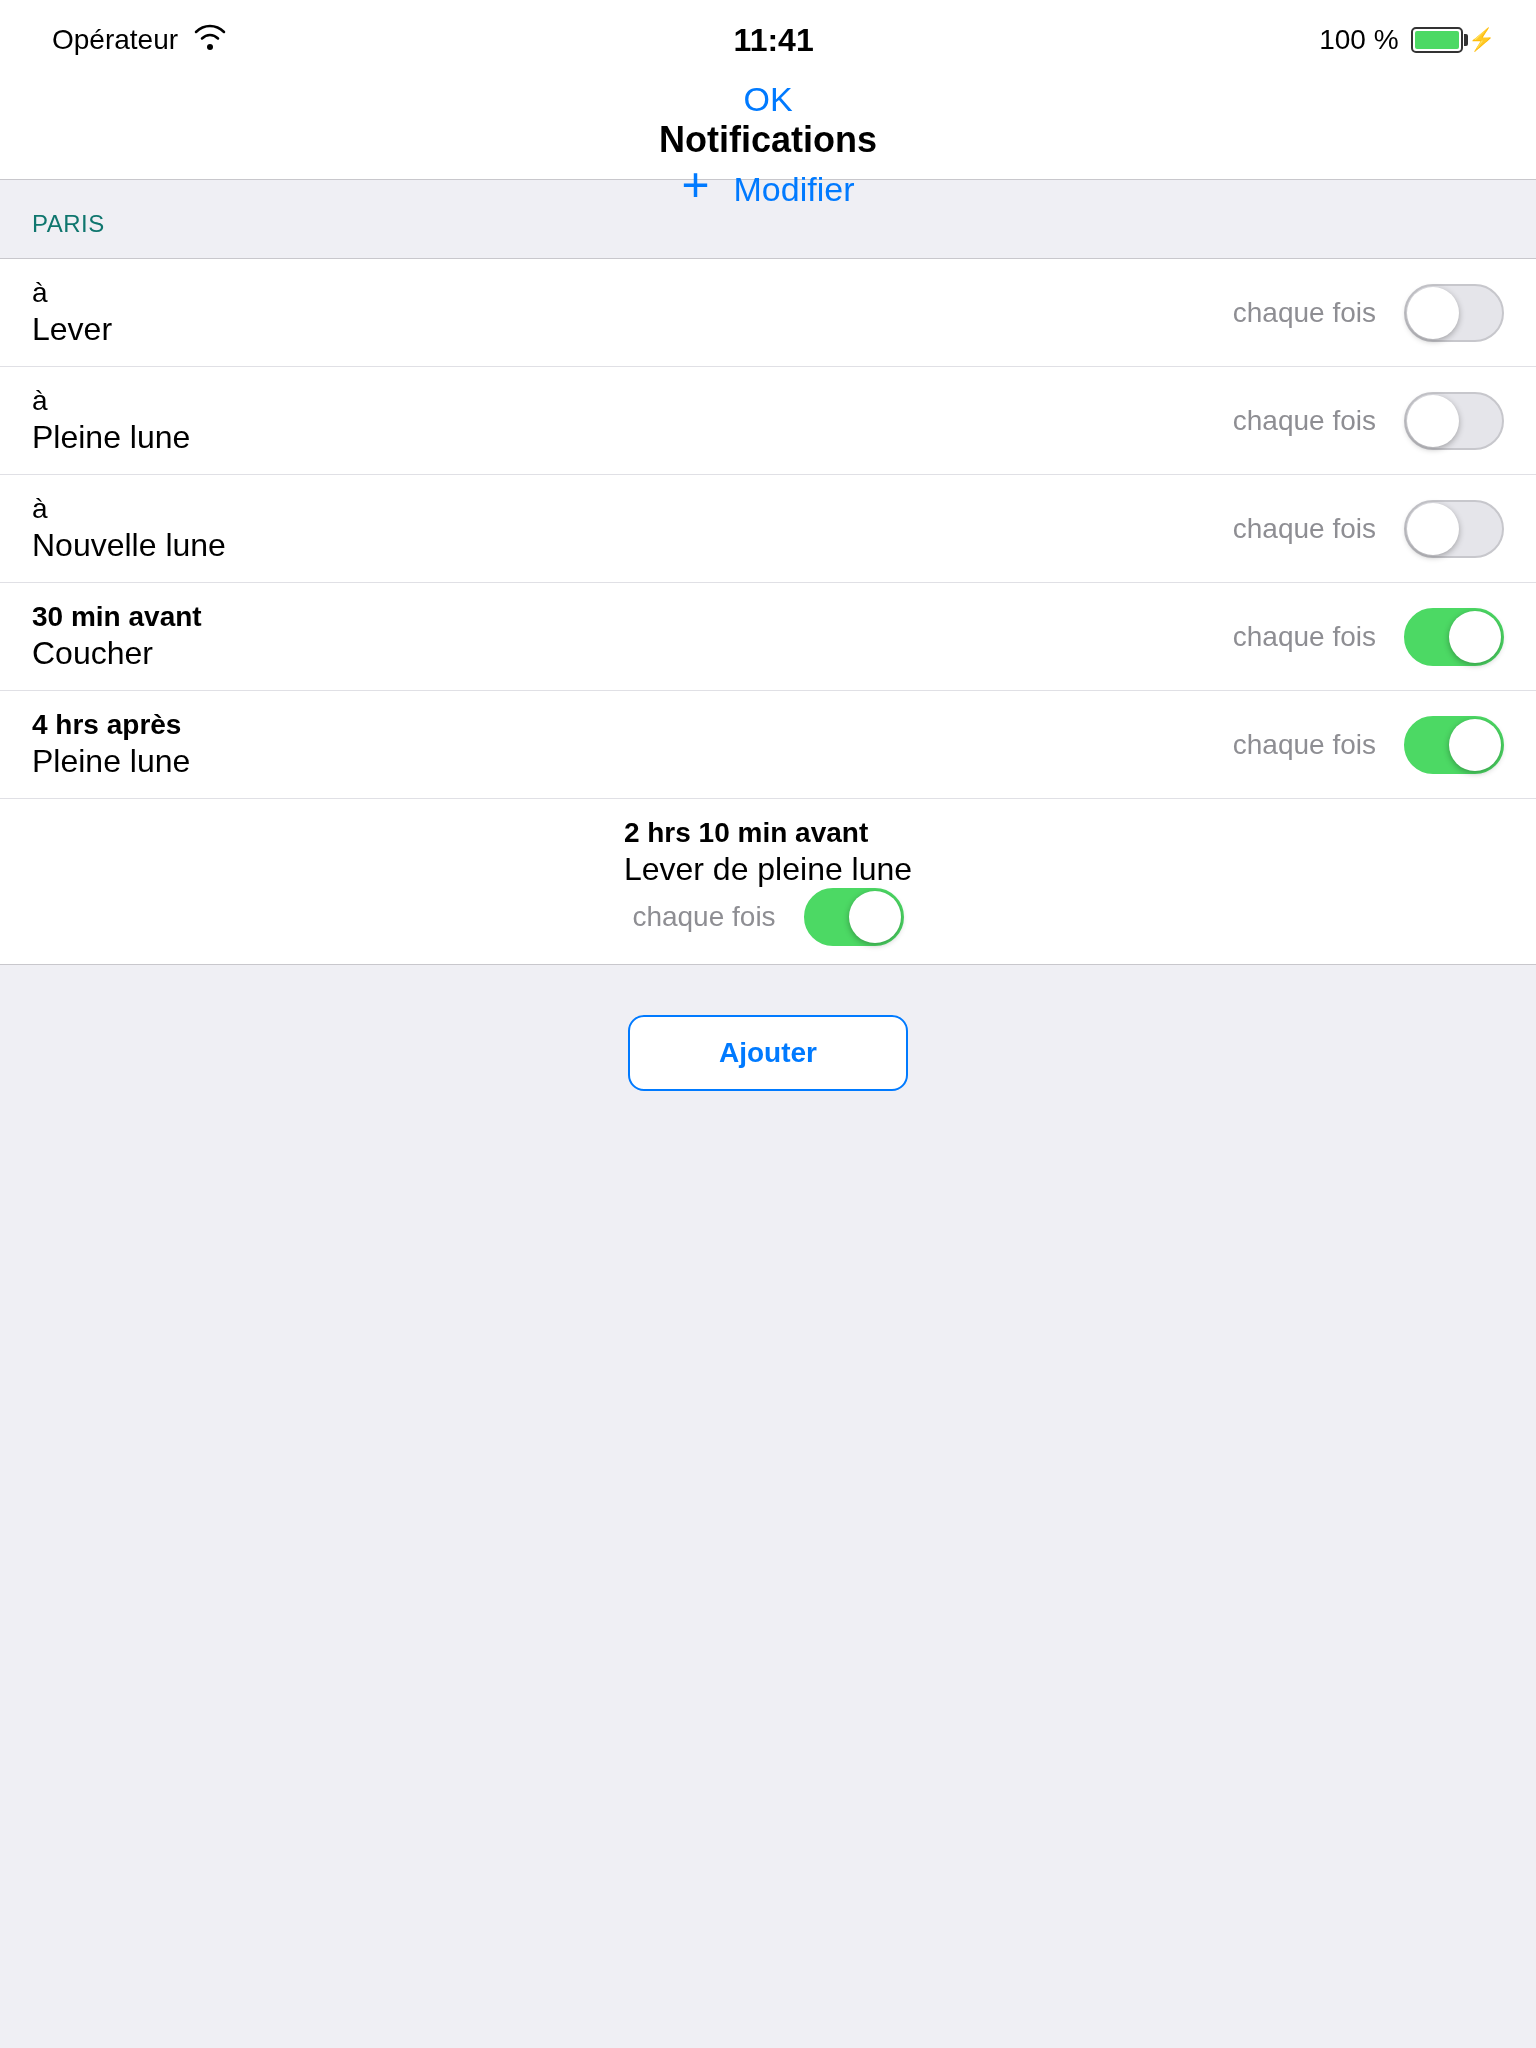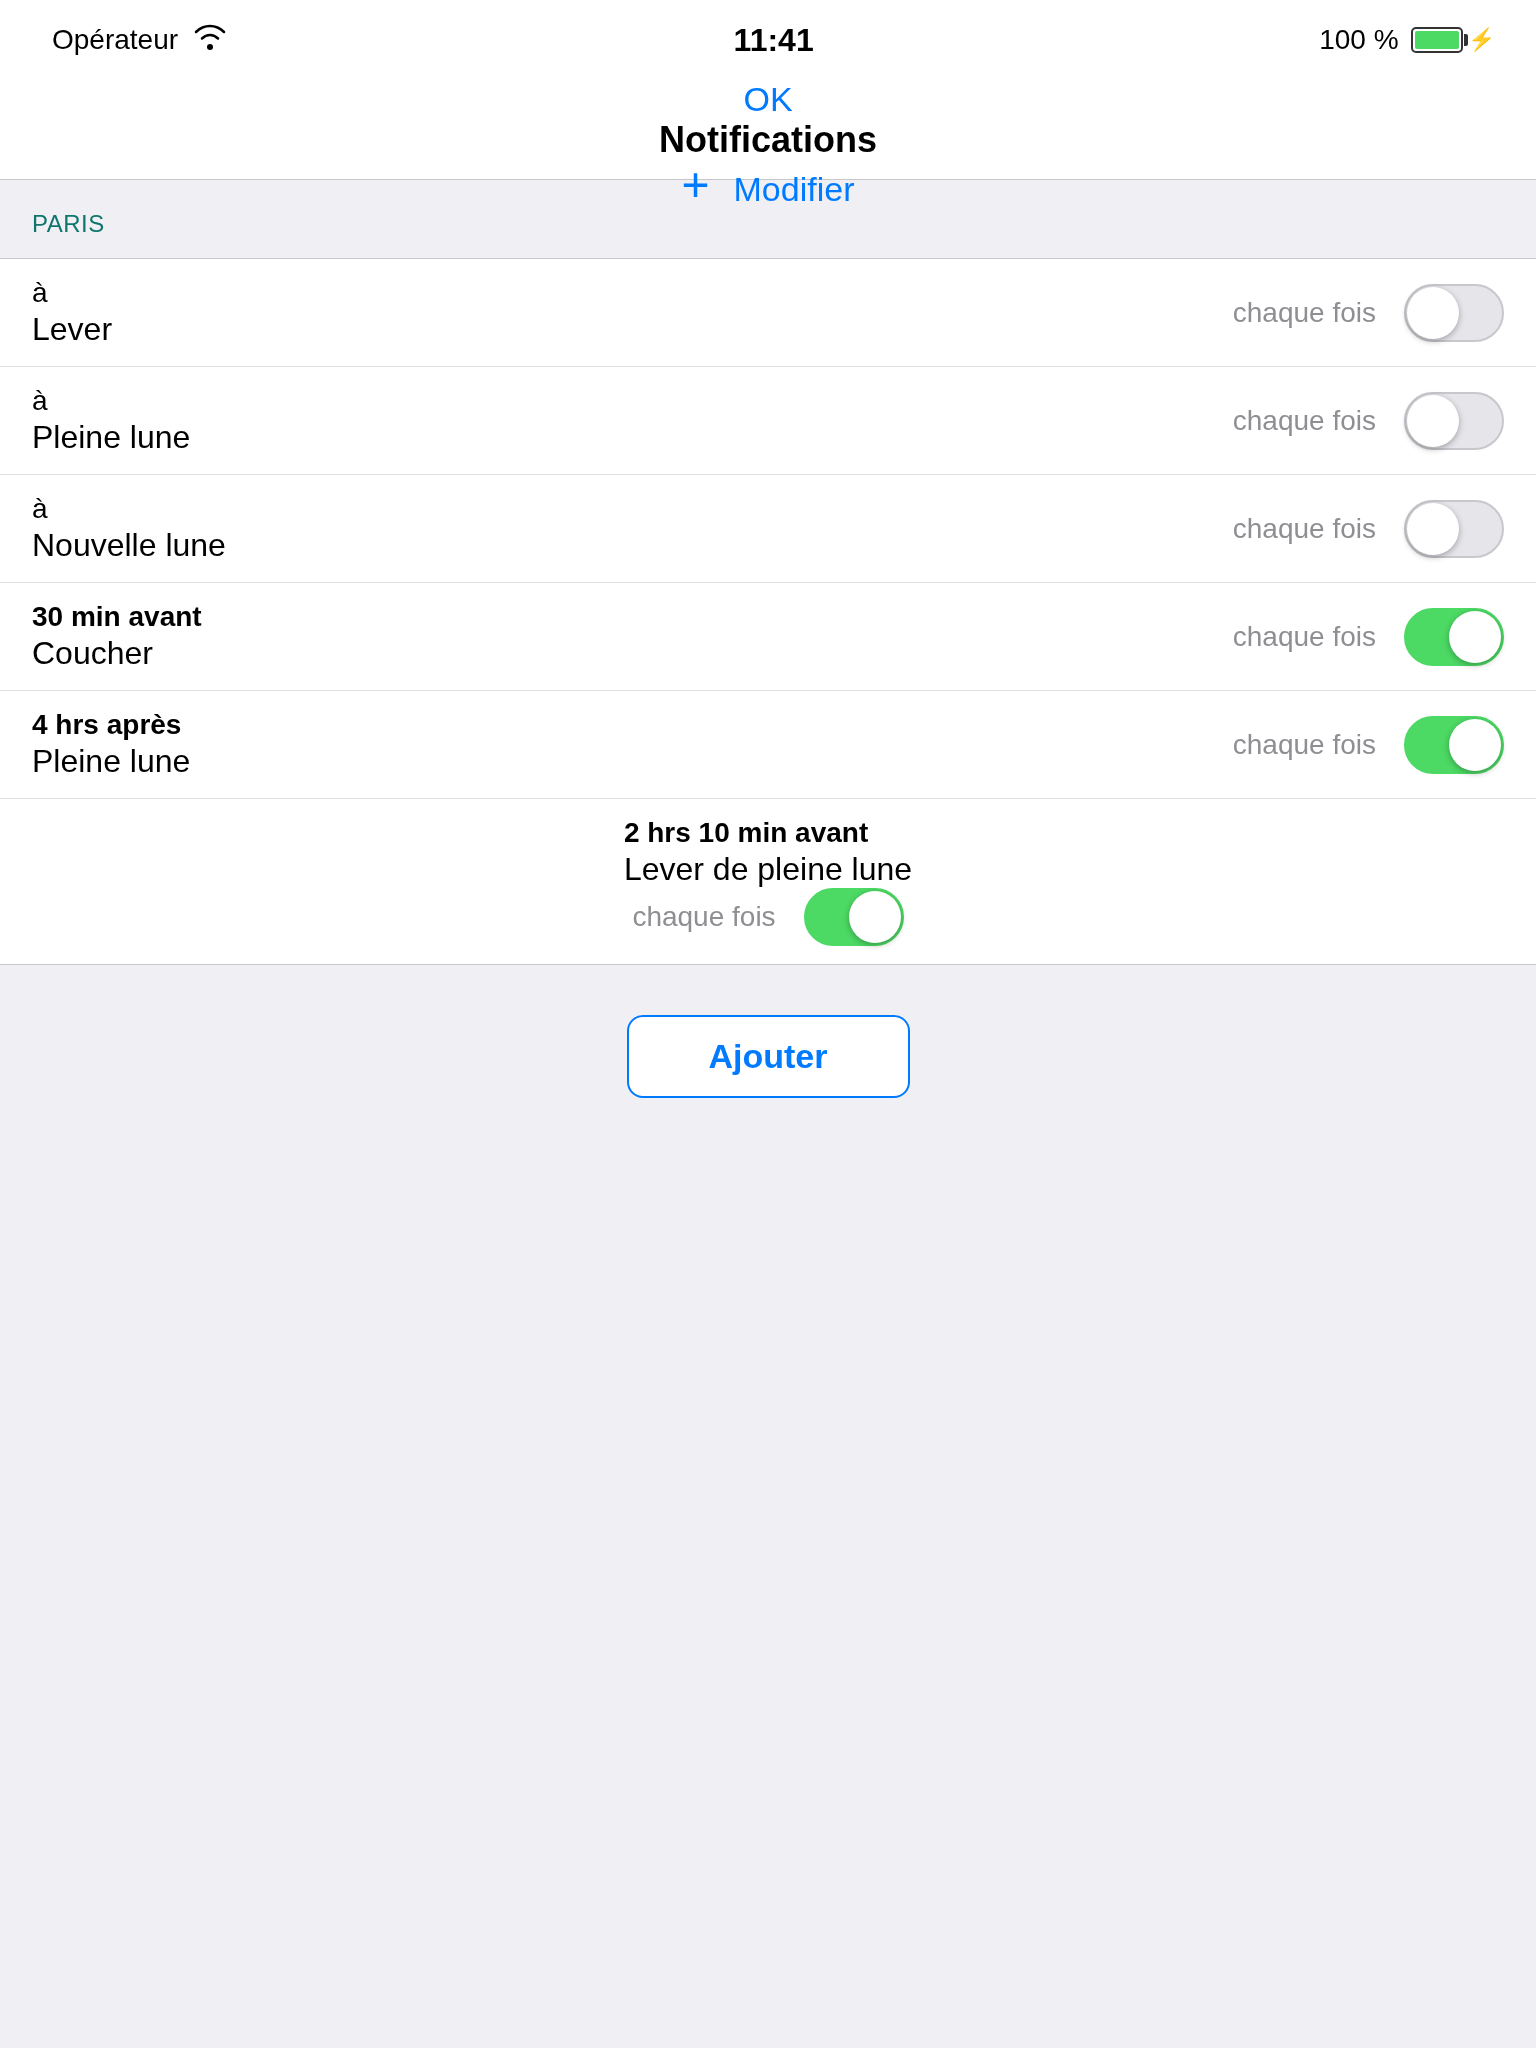--- a/index.html
+++ b/index.html
@@ -229,21 +229,21 @@
       left: 45px;
     }
 
     
     .add-button-wrapper {
       display: flex;
       justify-content: center;
       padding: 50px 0 40px;
     }
     .add-button {
-      font-size: 34px;
+      font-size: 28px;
       color: #007aff;
       font-weight: 600;
       border: 2.5px solid #007aff;
       border-radius: 16px;
       background: #fff;
       padding: 20px 80px;
       cursor: pointer;
       min-width: 280px;
     }
   </style>

